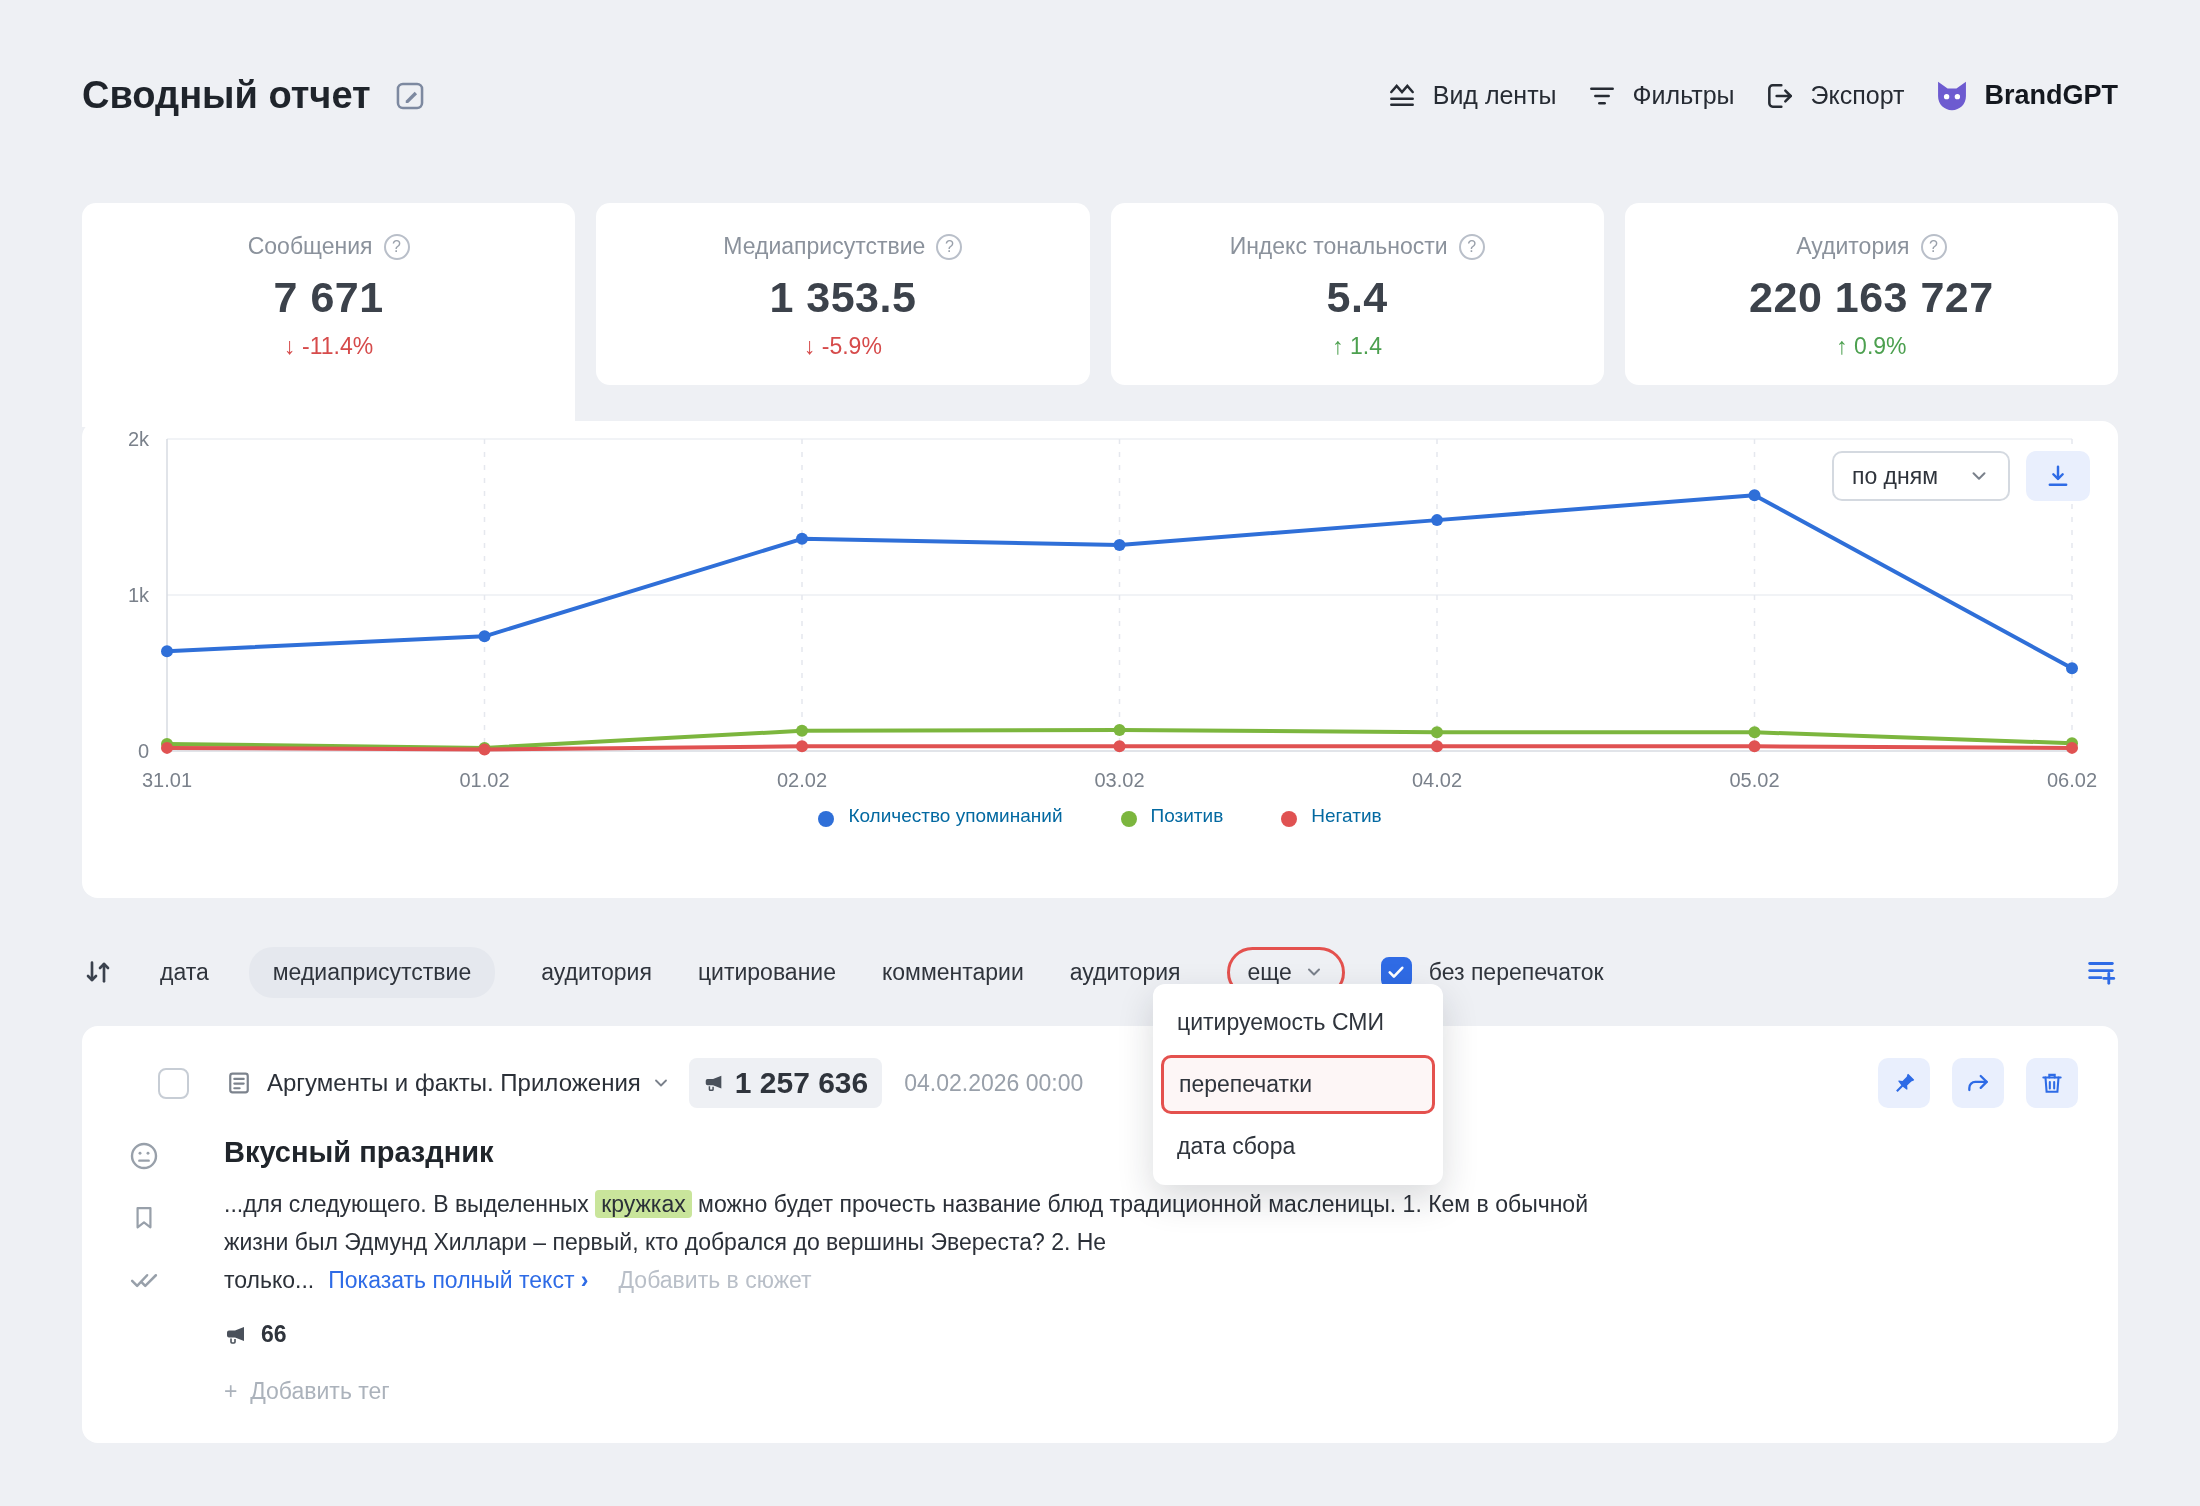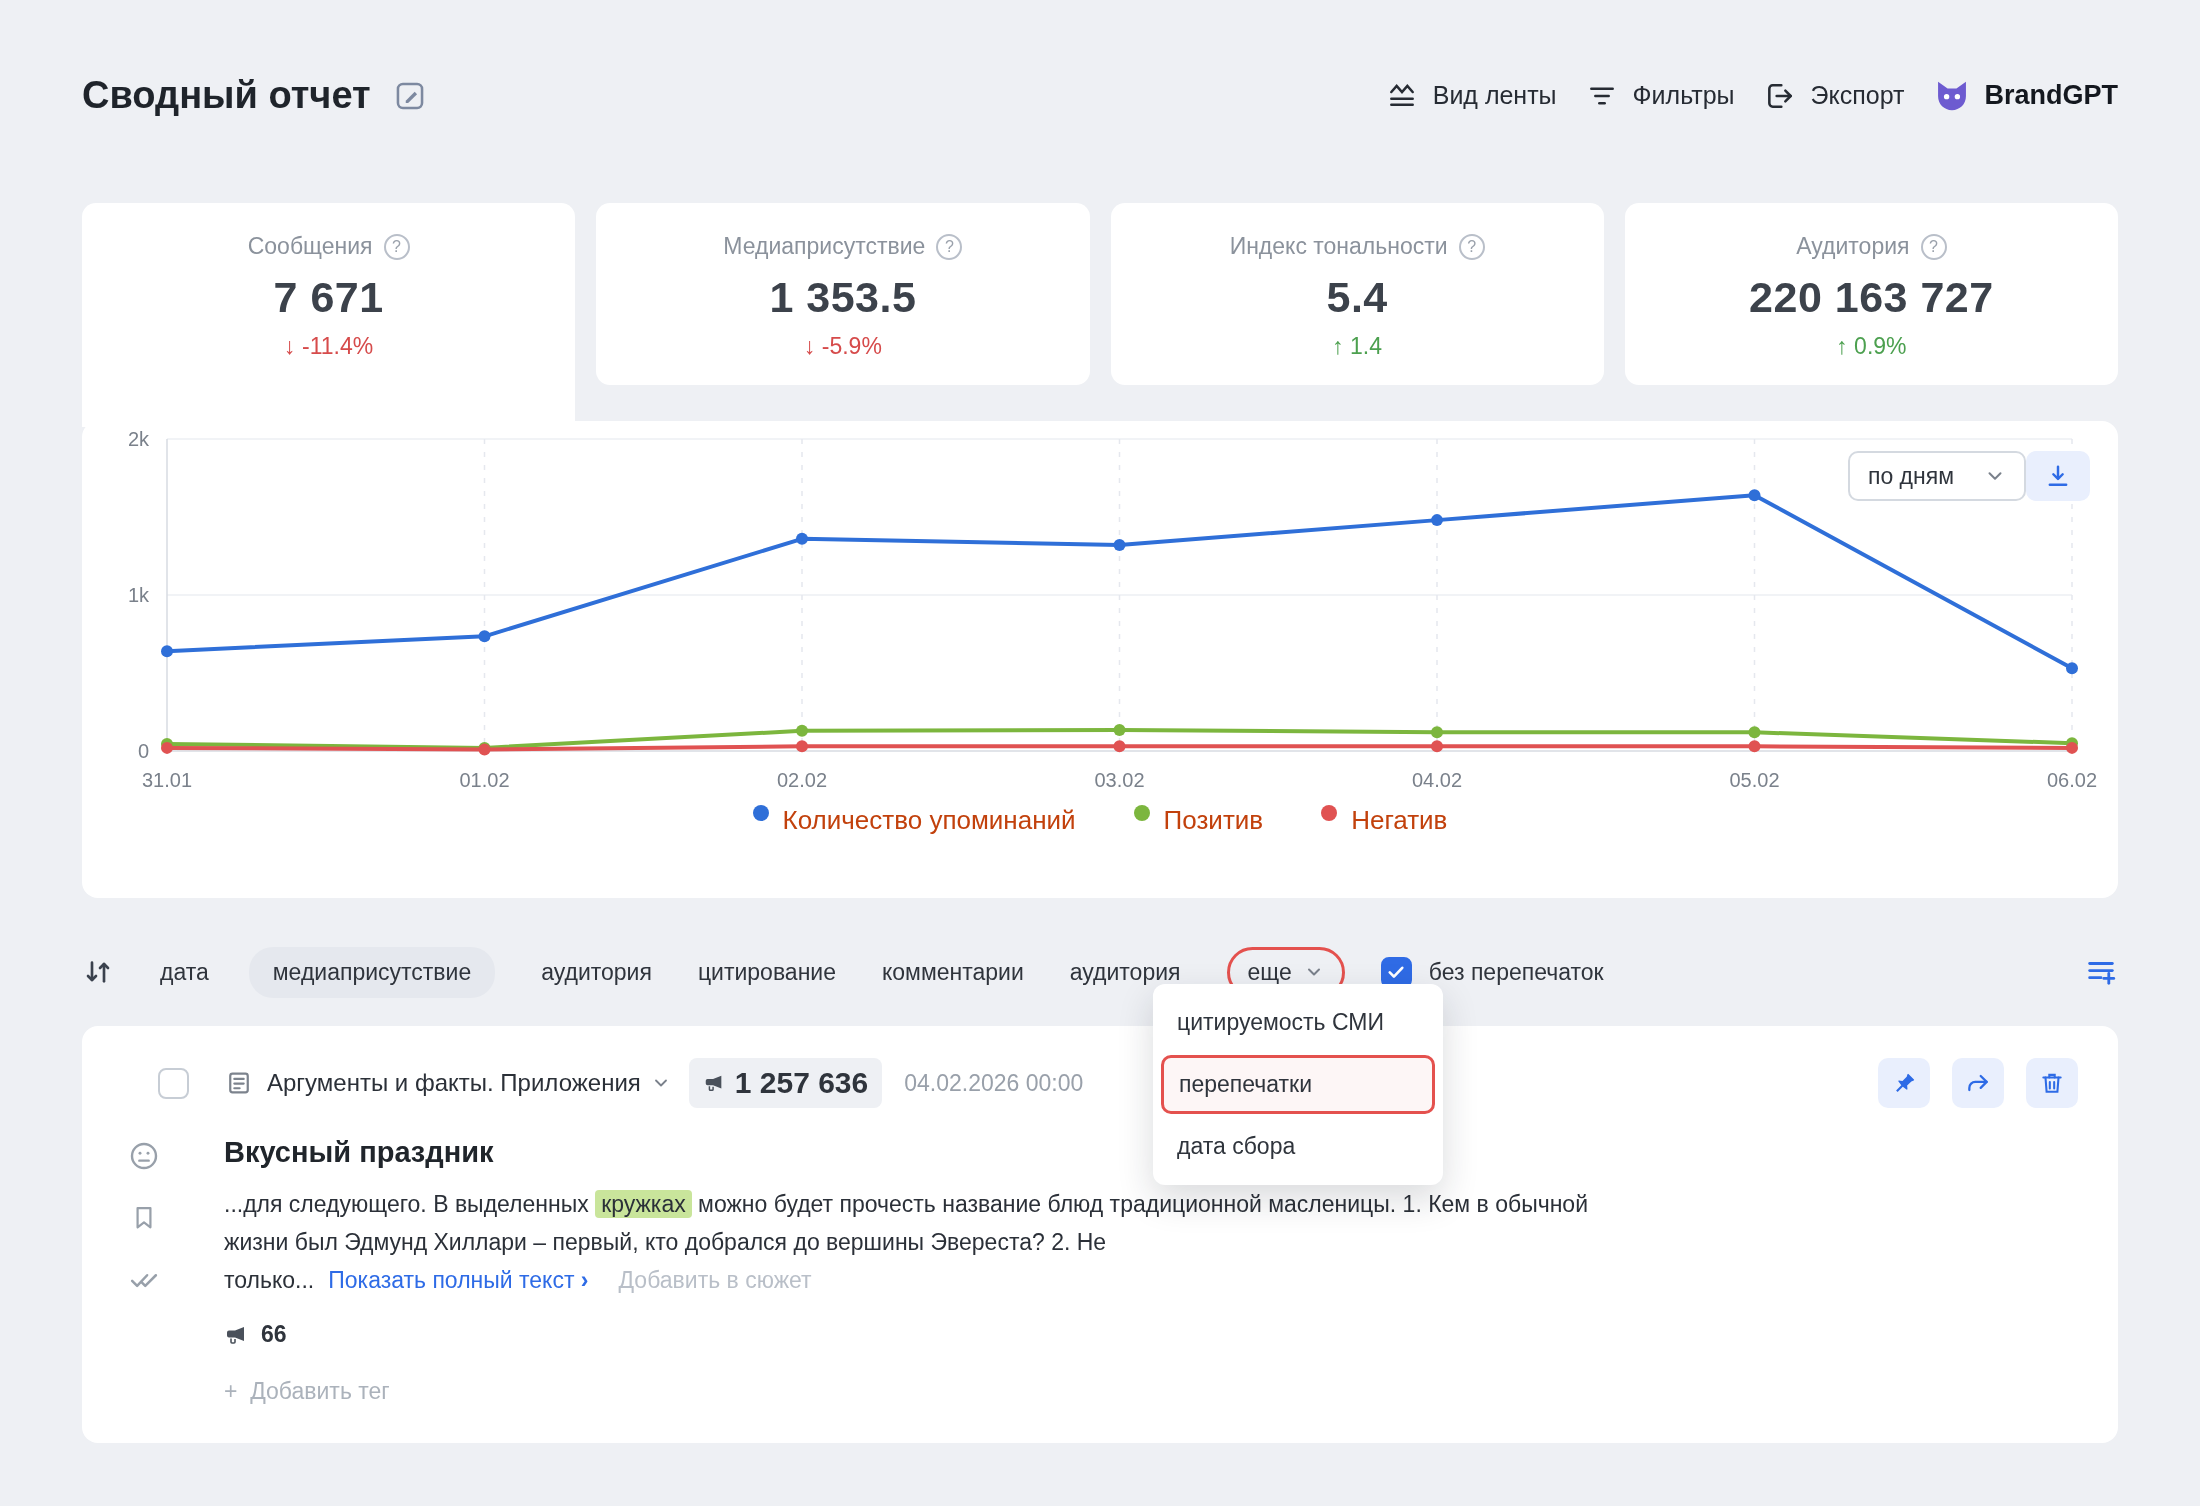--- a/index.html
+++ b/index.html
@@ -21,28 +21,28 @@
   .stat-card.selected::after { content:""; position:absolute; top:100%; left:0; width:100%; height:42px; background:#fff; }
   .stat-label { font-size:23px; color:#8b929c; display:flex; justify-content:center; align-items:center; gap:11px; }
   .help { width:26px; height:26px; border:2px solid #b9bfc9; border-radius:50%; color:#9aa1ab; font-size:16px; line-height:22px; display:inline-block; text-align:center; cursor:pointer; flex:0 0 auto; }
   .stat-value { font-size:43px; font-weight:600; color:#3c424b; margin-top:13px; letter-spacing:.5px; }
   .stat-delta { font-size:23px; margin-top:11px; font-weight:500; }
   .stat-delta.down { color:#d64b4b; }
   .stat-delta.up { color:#4ca04f; }
 
   
   .chart-panel { position:relative; margin-top:17px; background:#fff; border-radius:16px; height:477px; z-index:1; }
-  .chart-controls { position:absolute; top:30px; right:28px; display:flex; gap:0; z-index:3;border-radius:6px; }
+  .chart-controls { position:absolute; top:30px; right:28px; display:flex; gap:16px; z-index:3;border-radius:6px; }
   .granularity { display:flex; align-items:center; gap:30px; border:2px solid #d4d9e0; border-radius:10px; padding:0 18px; height:50px; font-size:23px; color:#2f343c; background:#fff; cursor:pointer; }
   .granularity .chev { color:#7a818b; display:flex; }
   .dl-btn { width:64px; height:50px; background:#e9effd; border-radius:10px; display:flex; align-items:center; justify-content:center; color:#2e6be6; cursor:pointer; }
   #chart-svg { display:block; margin:36px 0 0 0; width:2036px; height:380px; }
   .tick { font-size:20px; fill:#7a818b; font-family:"Liberation Sans", sans-serif; }
   .legend { display:flex; justify-content:center; align-items:center; gap:58px; margin-top:4px; }
-  .legend-item { display:flex; align-items:flex-start; gap:14px; font-size:26px; color:#c2410c; cursor:pointer; }
+  .legend-item { display:flex; align-items:flex-end; gap:14px; font-size:19px; color:#0369a1; cursor:pointer; }
   .legend-dot { width:16px; height:16px; border-radius:50%; background:#ccc; }
 
   
   .filter-bar { display:flex; align-items:center; margin-top:48px; height:52px; font-size:23px; color:#2f343c; }
   .sort-icon { color:#3a414d; margin-right:46px; cursor:pointer; display:flex; }
   .fi { margin-right:46px; cursor:pointer; white-space:nowrap; }
   .fi.pill-active { background:#e5e8ee; padding:12px 24px; border-radius:24px; margin-left:-6px; }
   .more-btn { display:flex; align-items:center; gap:12px; border:3px solid #e4514e; border-radius:26px; padding:9px 18px; margin-right:36px; cursor:pointer; }
   .more-btn .chev { color:#7a818b; display:flex; }
   .nofilter { display:flex; align-items:center; gap:17px; }

